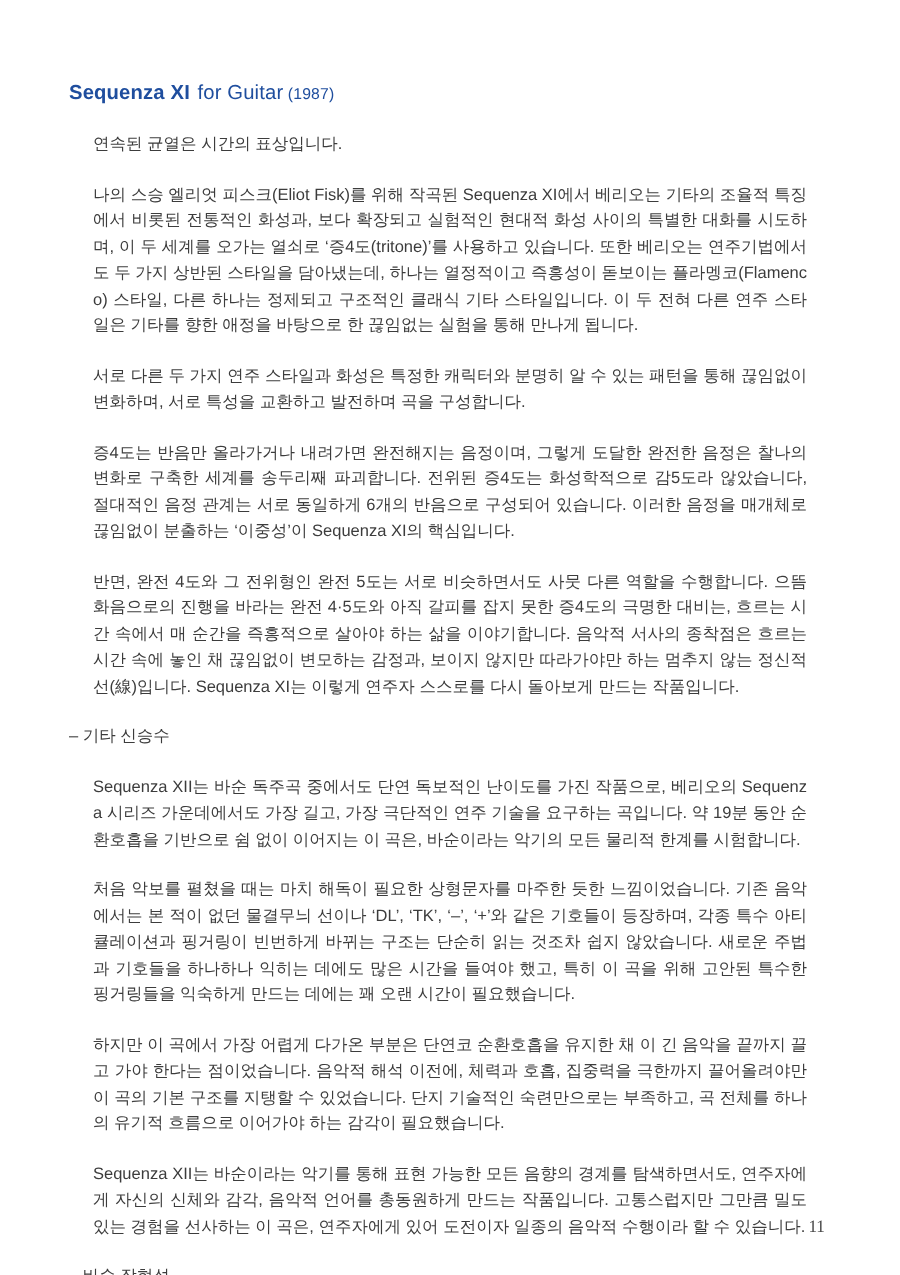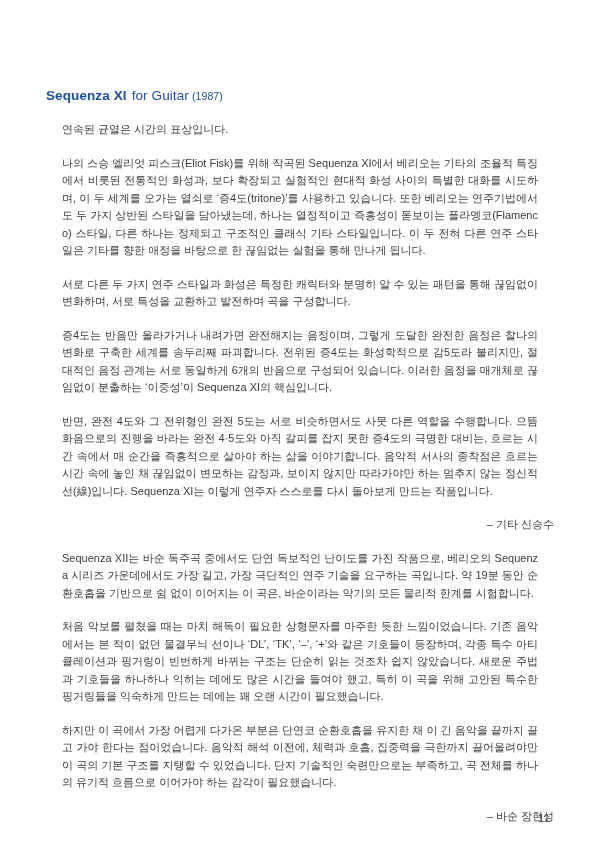--- a/index.html
+++ b/index.html
@@ -11,21 +11,21 @@
     width: 600px;
     height: 850px;
     position: relative;
     font-family: "Liberation Sans", "DejaVu Sans", sans-serif;
     -webkit-font-smoothing: antialiased;
   }
   .page {
     position: absolute;
     inset: 0;
     box-sizing: border-box;
-    padding: 87px 46px 0 46px;
+    padding: 53px 46px 0 46px;
     background: #ffffff;
   }
   .piece-title {
     margin: 0 0 9px 0;
     font-size: 13.5px;
     line-height: 18px;
     font-weight: 700;
     color: #1f4e9e;
     letter-spacing: 0.1px;
   }
@@ -44,51 +44,52 @@
     line-height: 17.5px;
     color: #3c3c3c;
     text-align: justify;
     word-break: break-all;
   }
   .signature {
     margin: 4px 0 0 0;
     font-size: 11px;
     line-height: 17.5px;
     color: #3c3c3c;
-    text-align: right;
+    text-align: left;
   }
   .piece + .piece {
     margin-top: 14px;
   }
   .page-number {
     position: absolute;
     right: 50px;
     bottom: 26px;
     font-size: 11.5px;
     color: #4a4a4a;
-    font-family: Liberation Sans, sans-serif;
+    font-family: Liberation Serif, serif;
   }
 </style>
 </head>
 <body>
 
 <div class="page">
 
   <section class="piece">
     <h2 class="piece-title"><span class="t-main">Sequenza XI</span><span class="t-sub">for Guitar</span><span class="t-year">(1987)</span></h2>
     <p class="body-p">연속된 균열은 시간의 표상입니다.</p>
     <p class="body-p">나의 스승 엘리엇 피스크(Eliot Fisk)를 위해 작곡된 Sequenza XI에서 베리오는 기타의 조율적 특징에서 비롯된 전통적인 화성과, 보다 확장되고 실험적인 현대적 화성 사이의 특별한 대화를 시도하며, 이 두 세계를 오가는 열쇠로 ‘증4도(tritone)’를 사용하고 있습니다. 또한 베리오는 연주기법에서도 두 가지 상반된 스타일을 담아냈는데, 하나는 열정적이고 즉흥성이 돋보이는 플라멩코(Flamenco) 스타일, 다른 하나는 정제되고 구조적인 클래식 기타 스타일입니다. 이 두 전혀 다른 연주 스타일은 기타를 향한 애정을 바탕으로 한 끊임없는 실험을 통해 만나게 됩니다.</p>
     <p class="body-p">서로 다른 두 가지 연주 스타일과 화성은 특정한 캐릭터와 분명히 알 수 있는 패턴을 통해 끊임없이 변화하며, 서로 특성을 교환하고 발전하며 곡을 구성합니다.</p>
-    <p class="body-p">증4도는 반음만 올라가거나 내려가면 완전해지는 음정이며, 그렇게 도달한 완전한 음정은 찰나의 변화로 구축한 세계를 송두리째 파괴합니다. 전위된 증4도는 화성학적으로 감5도라 불리지만, 절대적인 음정 관계는 서로 동일하게 6개의 반음으로 구성되어 있습니다. 이러한 음정을 매개체로 끊임없이 분출하는 ‘이중성’이 Sequenza XI의 핵심입니다.</p>
+    <p class="body-p">증4도는 반음만 올라가거나 내려가면 완전해지는 음정이며, 그렇게 도달한 완전한 음정은 찰나의 변화로 구축한 세계를 송두리째 파괴합니다. 전위된 증4도는 화성학적으로 감5도라 않았습니다, 절대적인 음정 관계는 서로 동일하게 6개의 반음으로 구성되어 있습니다. 이러한 음정을 매개체로 끊임없이 분출하는 ‘이중성’이 Sequenza XI의 핵심입니다.</p>
     <p class="body-p">반면, 완전 4도와 그 전위형인 완전 5도는 서로 비슷하면서도 사뭇 다른 역할을 수행합니다. 으뜸화음으로의 진행을 바라는 완전 4·5도와 아직 갈피를 잡지 못한 증4도의 극명한 대비는, 흐르는 시간 속에서 매 순간을 즉흥적으로 살아야 하는 삶을 이야기합니다. 음악적 서사의 종착점은 흐르는 시간 속에 놓인 채 끊임없이 변모하는 감정과, 보이지 않지만 따라가야만 하는 멈추지 않는 정신적 선(線)입니다. Sequenza XI는 이렇게 연주자 스스로를 다시 돌아보게 만드는 작품입니다.</p>
     <p class="signature">– 기타 신승수</p>
   </section>
 
   <section class="piece">
     <p class="body-p">Sequenza XII는 바순 독주곡 중에서도 단연 독보적인 난이도를 가진 작품으로, 베리오의 Sequenza 시리즈 가운데에서도 가장 길고, 가장 극단적인 연주 기술을 요구하는 곡입니다. 약 19분 동안 순환호흡을 기반으로 쉼 없이 이어지는 이 곡은, 바순이라는 악기의 모든 물리적 한계를 시험합니다.</p>
     <p class="body-p">처음 악보를 펼쳤을 때는 마치 해독이 필요한 상형문자를 마주한 듯한 느낌이었습니다. 기존 음악에서는 본 적이 없던 물결무늬 선이나 ‘DL’, ‘TK’, ‘–’, ‘+’와 같은 기호들이 등장하며, 각종 특수 아티큘레이션과 핑거링이 빈번하게 바뀌는 구조는 단순히 읽는 것조차 쉽지 않았습니다. 새로운 주법과 기호들을 하나하나 익히는 데에도 많은 시간을 들여야 했고, 특히 이 곡을 위해 고안된 특수한 핑거링들을 익숙하게 만드는 데에는 꽤 오랜 시간이 필요했습니다.</p>
     <p class="body-p">하지만 이 곡에서 가장 어렵게 다가온 부분은 단연코 순환호흡을 유지한 채 이 긴 음악을 끝까지 끌고 가야 한다는 점이었습니다. 음악적 해석 이전에, 체력과 호흡, 집중력을 극한까지 끌어올려야만 이 곡의 기본 구조를 지탱할 수 있었습니다. 단지 기술적인 숙련만으로는 부족하고, 곡 전체를 하나의 유기적 흐름으로 이어가야 하는 감각이 필요했습니다.</p>
+    <p class="body-p">Sequenza XII는 바순이라는 악기를 통해 표현 가능한 모든 음향의 경계를 탐색하면서도, 연주자에게 자신의 신체와 감각, 음악적 언어를 총동원하게 만드는 작품입니다. 고통스럽지만 그만큼 밀도 있는 경험을 선사하는 이 곡은, 연주자에게 있어 도전이자 일종의 음악적 수행이라 할 수 있습니다.</p>
     <p class="signature">– 바순 장현성</p>
   </section>
 
   <div class="page-number">11</div>
 
 </div>
 
 </body></html>

